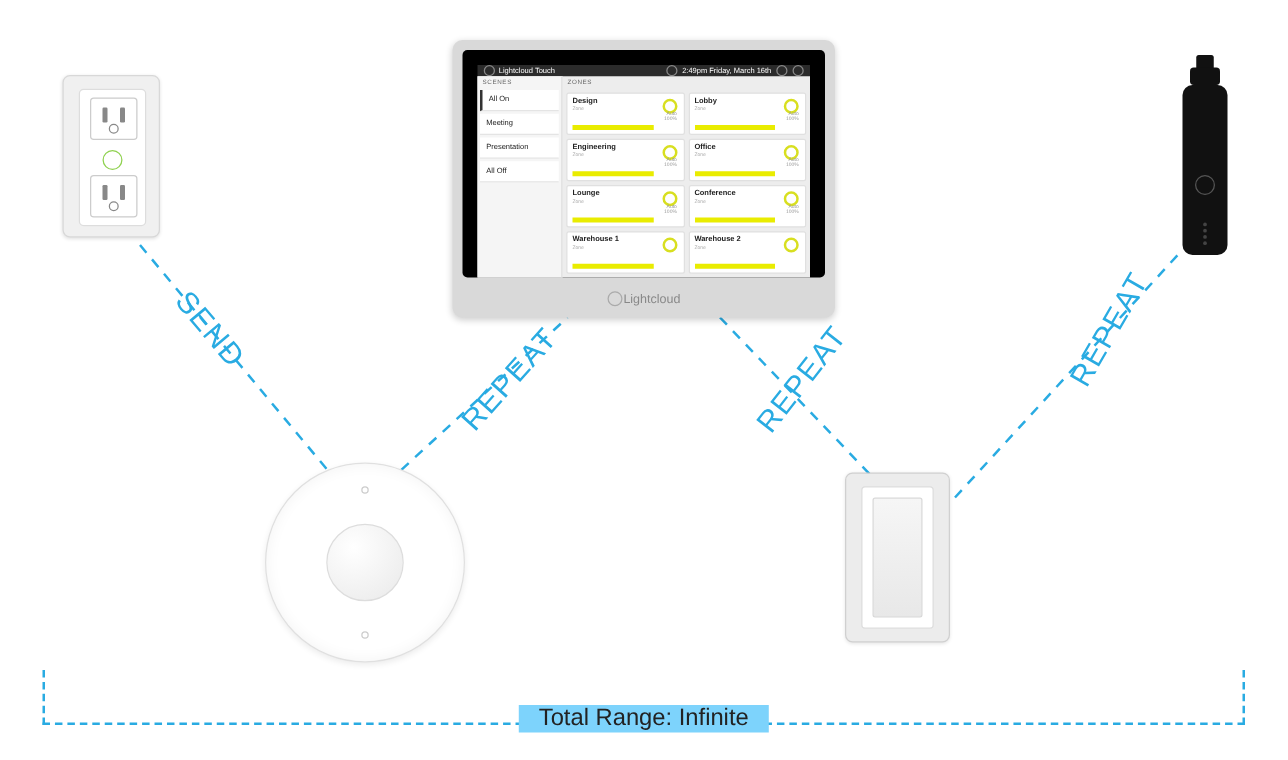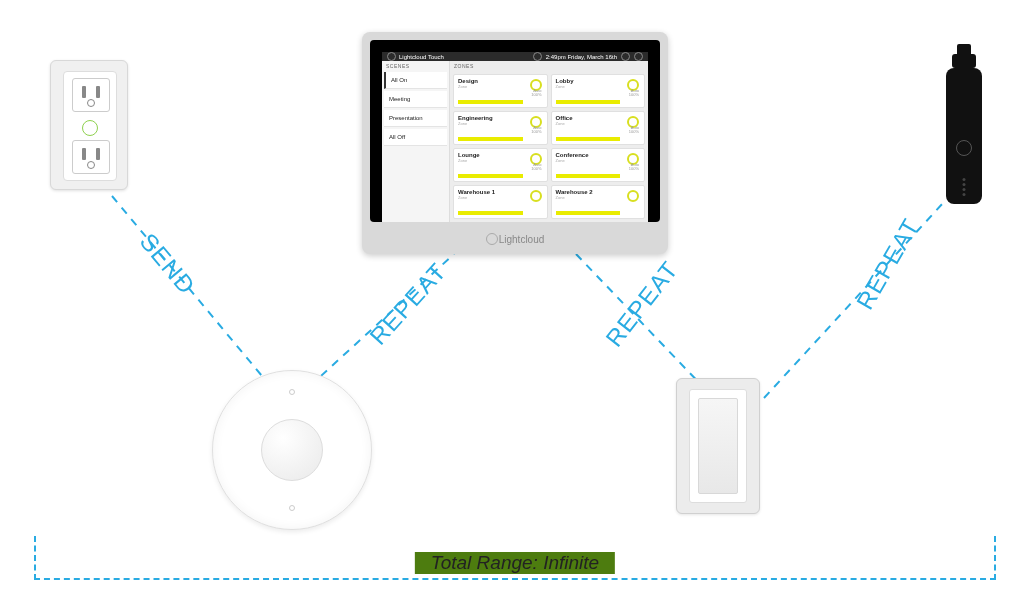--- a/index.html
+++ b/index.html
@@ -56,21 +56,21 @@
   .sensor .pin { position:absolute; width:6px;height:6px;border:1px solid #ccc;border-radius:50%;}
   .sensor .pin.t{ top:18px;left:50%;transform:translateX(-50%);} .sensor .pin.b{ bottom:18px;left:50%;transform:translateX(-50%);}
 
   
   .switch-plate { position: absolute; left: 676px; top: 378px; width: 84px; height: 136px; background: #ececec; border: 1px solid #d0d0d0; border-radius: 6px; box-shadow: 0 1px 3px rgba(0,0,0,.1); }
   .switch-inner { position: absolute; left: 12px; top: 10px; right: 12px; bottom: 10px; background: #fff; border: 1px solid #ddd; border-radius: 3px; }
   .rocker { position: absolute; left: 8px; right: 8px; top: 8px; bottom: 8px; background: linear-gradient(#f6f6f6,#e8e8e8); border: 1px solid #d8d8d8; border-radius: 2px; }
 
   
   .bracket { position: absolute; left: 34px; right: 34px; bottom: 28px; height: 44px; border-left: 2px dashed #29ABE2; border-right: 2px dashed #29ABE2; border-bottom: 2px dashed #29ABE2; }
-  .bracket-label { position: absolute; left: 50%; bottom: 34px; transform: translateX(-50%); background: #4d7c0f; padding: 0 16px; font-size: 19px; color: #222; font-style: italic; }
+  .bracket-label { position: absolute; left: 50%; bottom: 22px; transform: translateX(-50%); background: #7dd3fc; padding: 0 16px; font-size: 19px; color: #222; }
 
   
   svg.links { position: absolute; inset: 0; width: 1030px; height: 608px; pointer-events:none; }
 
   
   .linklabel { position: absolute; color: #29ABE2; font-size: 24px; letter-spacing: 1px; font-weight: 400; }
   .lbl-send   { left: 132px; top: 250px; transform: rotate(50deg); }
   .lbl-rep1   { left: 358px; top: 290px; transform: rotate(-48deg); }
   .lbl-rep2   { left: 592px; top: 290px; transform: rotate(-52deg); }
   .lbl-rep3   { left: 838px; top: 250px; transform: rotate(-60deg); }

